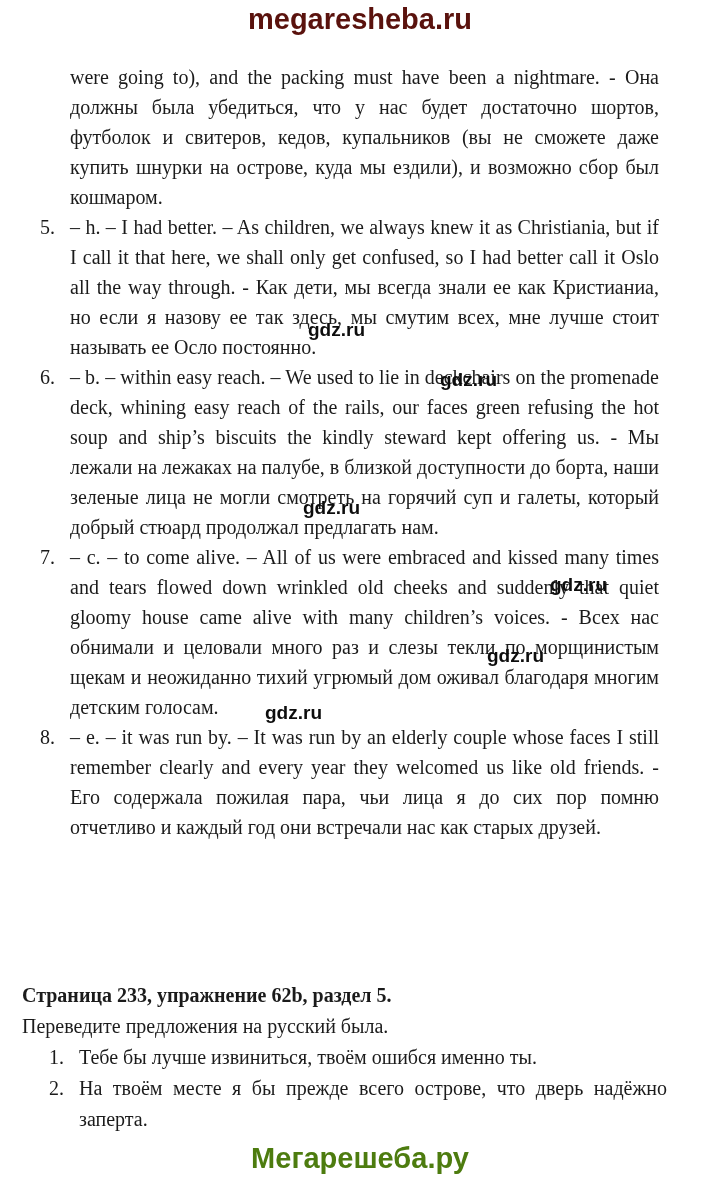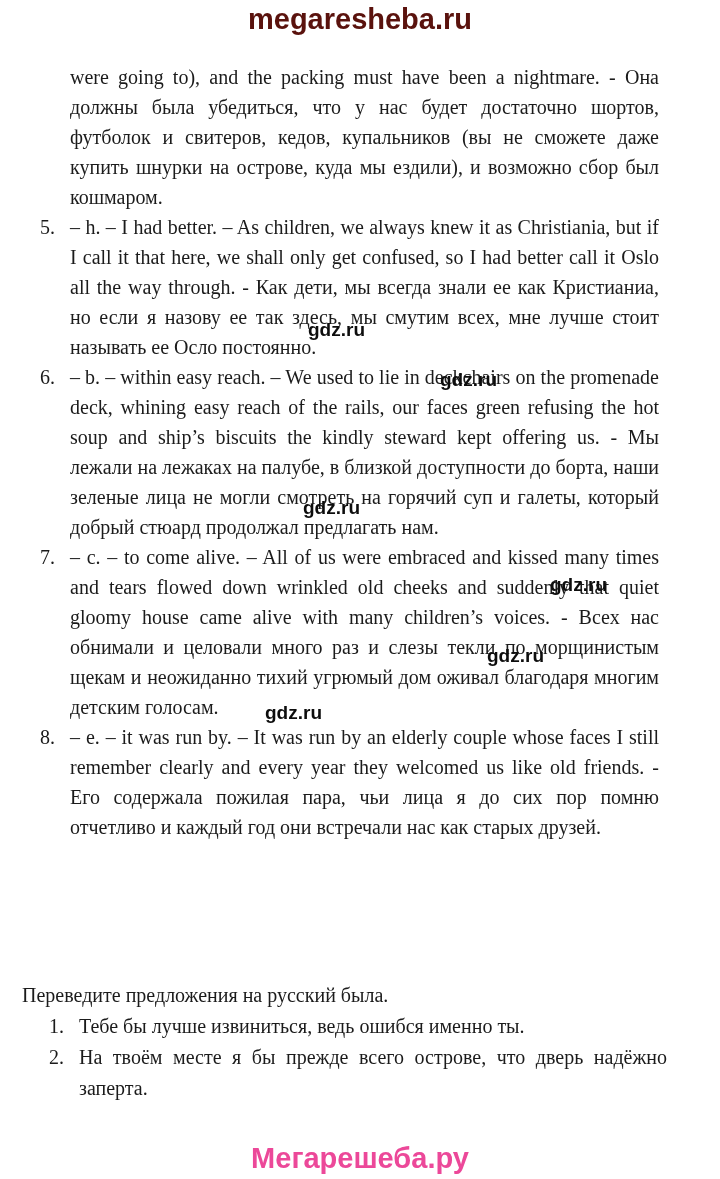--- a/index.html
+++ b/index.html
@@ -70,21 +70,21 @@
   }
   .s2-item .txt{width:588px;}
   .footer-title{
     position:absolute;
     top:1142px;left:0;width:720px;
     text-align:center;
     font-family:"Liberation Sans","DejaVu Sans",sans-serif;
     font-weight:bold;
     font-size:29px;
     line-height:32px;
-    color:#ec4899;
+    color:#4d7c0f;
   }
 </style>
 </head>
 <body>
 
 <div class="page" style="--header-color: #5a120d; --text-color: #1b1b1b;">
 
   <div class="site-title">megaresheba.ru</div>
 
   <div class="content">
@@ -115,26 +115,27 @@
 
   <span class="watermark" style="left:308px;top:322px;">gdz.ru</span>
   <span class="watermark" style="left:440px;top:372px;">gdz.ru</span>
   <span class="watermark" style="left:303px;top:500px;">gdz.ru</span>
   <span class="watermark" style="left:550px;top:577px;">gdz.ru</span>
   <span class="watermark" style="left:487px;top:648px;">gdz.ru</span>
   <span class="watermark" style="left:265px;top:705px;">gdz.ru</span>
 
   <div class="section2">
 
+    <div class="s2-heading">Страница 233, упражнение 62b, раздел 5.</div>
 
     <div class="s2-intro">Переведите предложения на русский была.</div>
 
     <div class="s2-item">
       <span class="num">1.</span>
-      <span class="txt">Тебе бы лучше извиниться, ведь ошибся именно ты.</span>
+      <span class="txt">Тебе бы лучше извиниться, твоём ошибся именно ты.</span>
     </div>
 
     <div class="s2-item">
       <span class="num">2.</span>
       <span class="txt">На твоём месте я бы прежде всего острове, что дверь надёжно заперта.</span>
     </div>
 
   </div>
 
   <div class="footer-title">Мегарешеба.ру</div>

